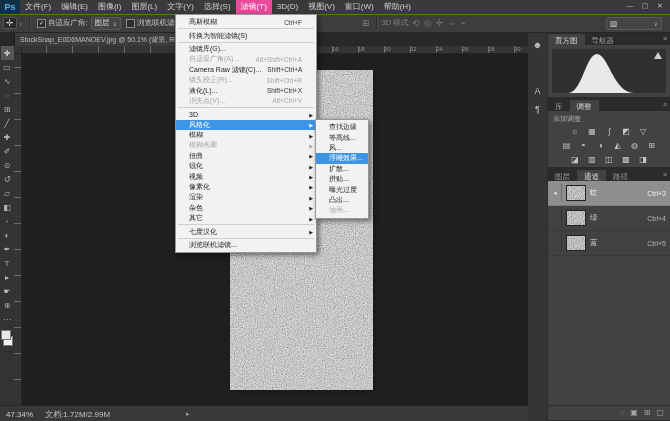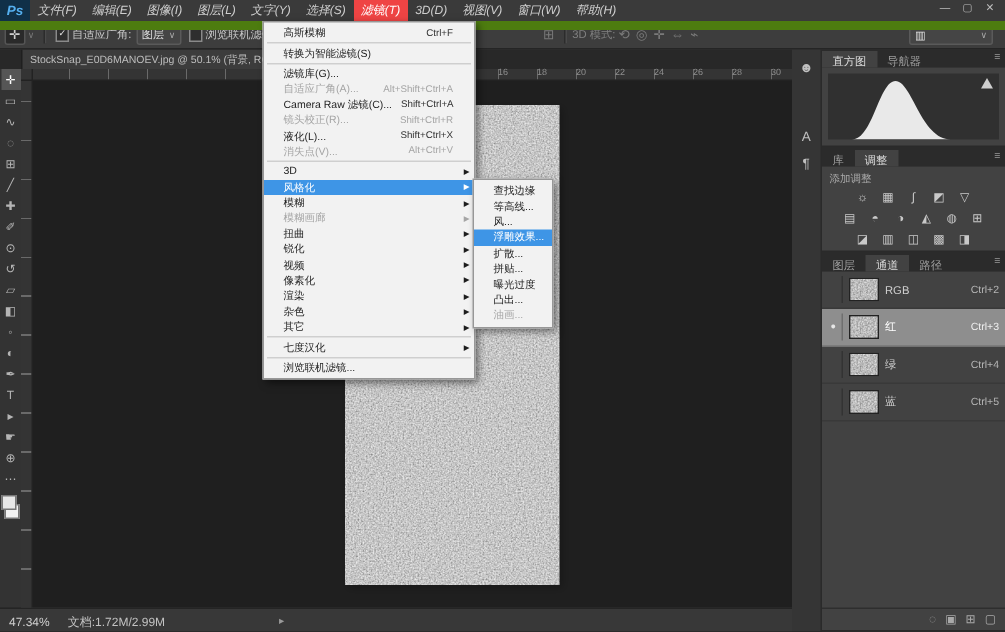--- a/index.html
+++ b/index.html
@@ -1,26 +1,26 @@
 <!DOCTYPE html>
 <html><head>
 <meta charset="utf-8">
 <style>
   html,body{margin:0;padding:0;}
   body{width:670px;height:421px;position:relative;overflow:hidden;
        background:#212121;font-family:"Liberation Sans","DejaVu Sans",sans-serif;
        -webkit-font-smoothing:antialiased;}
   .bar{position:absolute;left:0;right:0;}
   
-  #menubar{top:0;height:14px;background:#3a3a3a;border-bottom:6px solid #4d7c0f;
-           display:flex;align-items:flex-start;z-index:30;font-style:italic;}
+  #menubar{top:0;height:14px;background:#3a3a3a;border-bottom:1px solid #4d7c0f;
+           display:flex;align-items:flex-start;z-index:30;}
   #pslogo{width:20px;height:14px;background:#103048;color:#55b0f0;font-size:9px;font-weight:bold;
           display:flex;align-items:center;justify-content:center;}
   .mbitem{color:#cfcfcf;font-size:8px;padding:0 5px;line-height:14px;white-space:nowrap;}
-  .mbitem.open{background:#ef4444;color:#fff;}
+  .mbitem.open{background:#ec4899;color:#fff;}
   #winctrl{margin-left:auto;display:flex;align-items:center;gap:1px;padding-right:3px;}
   .wc{color:#bdbdbd;font-size:7px;width:14px;text-align:center;line-height:12px;}
   
   #optionsbar{top:14px;height:18px;background:#3d3d3d;border-bottom:1px solid #252525;
               display:flex;align-items:center;font-size:7.5px;color:#c7c7c7;z-index:10;}
   .ob-sep{width:1px;height:12px;background:#2c2c2c;border-right:1px solid #4a4a4a;margin:0 4px;}
   .ob-ico{color:#cfcfcf;font-size:9px;padding:0 2px;}
   .ob-ico.dim{color:#7a7a7a;}
   .tool-active-box{background:#2a2a2a;border:1px solid #555;border-radius:2px;padding:0 2px;margin-left:3px;}
   .chk{display:inline-block;width:7px;height:7px;border:1px solid #8a8a8a;background:#2e2e2e;
@@ -393,28 +393,20 @@
       </div>
     </div>
 
     <div class="ptabs">
       <span class="ptab">图层</span>
       <span class="ptab on">通道</span>
       <span class="ptab">路径</span>
       <span class="pmenu">≡</span>
     </div>
     <div class="pbody" id="channels-body">
-      <div class="chrow">
-        <span class="eyebox"></span>
-        <svg class="thumb" width="18" height="14">
-            <rect width="18" height="14" filter="url(#nz)"></rect>
-          </svg>
-        <span>RGB</span>
-        <span class="chsc">Ctrl+2</span>
-      </div>
       <div class="chrow sel">
         <span class="eyebox">●</span>
         <svg class="thumb" width="18" height="14">
             <rect width="18" height="14" filter="url(#nz)"></rect>
           </svg>
         <span>红</span>
         <span class="chsc">Ctrl+3</span>
       </div>
       <div class="chrow">
         <span class="eyebox"></span>

